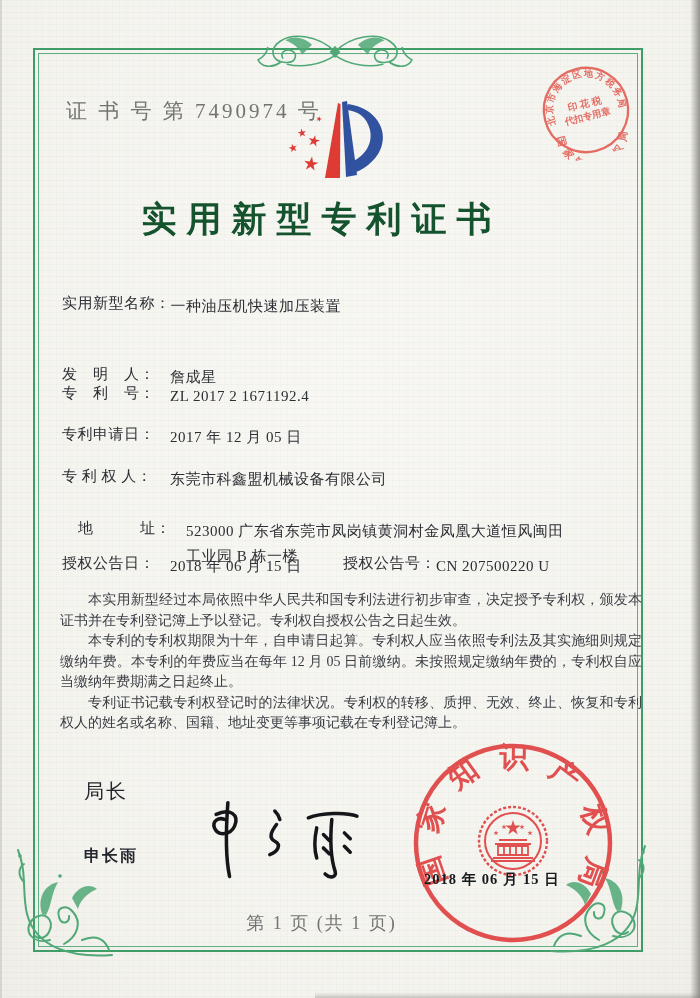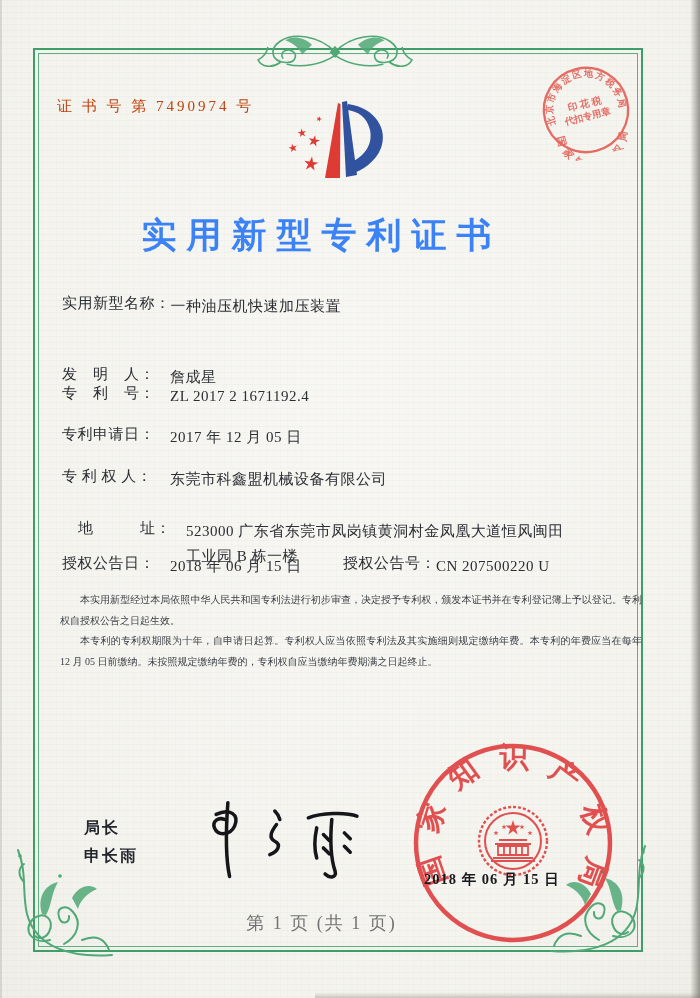--- a/index.html
+++ b/index.html
@@ -23,37 +23,37 @@
   .scan-edge-bottom{position:absolute;bottom:0;right:0;height:6px;width:55%;
     background:linear-gradient(to bottom, rgba(0,0,0,0), rgba(120,120,110,0.35));}
   .scan-edge-left{position:absolute;top:0;left:0;bottom:0;width:2px;background:rgba(190,190,182,0.5);}
 
   .frame{position:absolute;left:33px;top:48px;width:606px;height:900px;
     border:2.5px solid #3f9e68;}
   .frame::after{content:"";position:absolute;inset:3px;border:1px solid #5fae84;}
 
   .ornament{position:absolute;pointer-events:none;}
 
-  .cert-no{position:absolute;left:57px;top:97px;font-size:15px;color:#c2410c;letter-spacing:3px;}
+  .cert-no{position:absolute;left:66px;top:97px;font-size:21px;color:#737373;letter-spacing:3px;}
 
   .logo{position:absolute;left:272px;top:86px;width:128px;height:108px;}
 
-  .title{position:absolute;left:0;right:57px;top:196px;margin:16px;text-align:center;
-    font-size:35px;font-weight:700;letter-spacing:10px;color:#3b82f6;}
+  .title{position:absolute;left:0;right:57px;top:196px;margin:0;text-align:center;
+    font-size:35px;font-weight:700;letter-spacing:10px;color:#14532d;}
 
   .row{position:absolute;left:62px;font-size:15px;color:#2b2e33;letter-spacing:.5px;}
   .flabel{display:inline-block;min-width:108px;white-space:pre;vertical-align:top;}
   .flabel.auto{min-width:0;}
   .fval{white-space:pre-line;display:inline-block;max-width:460px;line-height:25px;vertical-align:top;}
 
   .body-text{position:absolute;left:60px;top:590px;width:582px;color:#3a3e44;
-    font-size:10px;line-height:20.5px;text-align:justify;}
+    font-size:14px;line-height:20.5px;text-align:justify;}
   .body-text p{margin:0;text-indent:2em;}
 
-  .signer-title{position:absolute;left:84px;top:818px;font-size:16px;font-weight:700;color:#23262d;
+  .signer-title{position:absolute;left:84px;top:778px;font-size:20px;font-weight:400;color:#23262d;
     font-family:"Liberation Sans","DejaVu Sans",sans-serif;letter-spacing:2px;}
   .signer-name{position:absolute;left:84px;top:846px;font-size:16px;font-weight:700;color:#23262d;
     font-family:"Liberation Sans","DejaVu Sans",sans-serif;letter-spacing:2px;}
   .signature{position:absolute;left:188px;top:796px;width:182px;height:88px;}
 
   .seal{position:absolute;left:408px;top:738px;width:210px;height:210px;opacity:.93;}
   .seal-date{position:absolute;left:424px;top:870px;font-size:14.5px;font-weight:700;color:#17191d;letter-spacing:1px;}
 
   .tax-stamp{position:absolute;left:539px;top:63px;width:94px;height:94px;opacity:.88;
     transform:rotate(-14deg);}
@@ -174,20 +174,21 @@
 <div class="row" style="top:554px;">
   <span class="flabel">授权公告日：</span><span class="fval">2018 年 06 月 15 日</span>
 </div>
 <div class="row" style="top:554px;left:343px;">
   <span class="flabel auto">授权公告号：</span><span class="fval">CN 207500220 U</span>
 </div>
 
 <div class="body-text">
   <p>本实用新型经过本局依照中华人民共和国专利法进行初步审查，决定授予专利权，颁发本证书并在专利登记簿上予以登记。专利权自授权公告之日起生效。</p>
   <p>本专利的专利权期限为十年，自申请日起算。专利权人应当依照专利法及其实施细则规定缴纳年费。本专利的年费应当在每年 12 月 05 日前缴纳。未按照规定缴纳年费的，专利权自应当缴纳年费期满之日起终止。</p>
+  <p>专利证书记载专利权登记时的法律状况。专利权的转移、质押、无效、终止、恢复和专利权人的姓名或名称、国籍、地址变更等事项记载在专利登记簿上。</p>
 </div>
 
 <div class="signer-title">局长</div>
 <div class="signer-name">申长雨</div>
 
 <svg class="signature" viewBox="0 0 210 105">
   <g stroke="#14161a" stroke-width="4.2" fill="none" stroke-linecap="round" stroke-linejoin="round">
     <path d="M30,22 C46,14 58,22 52,36 C47,47 32,48 28,38 C25,30 33,25 40,28"></path>
     <path d="M44,8 C42,35 40,68 46,96"></path>
     <path d="M100,18 C103,21 105,24 106,28"></path>

